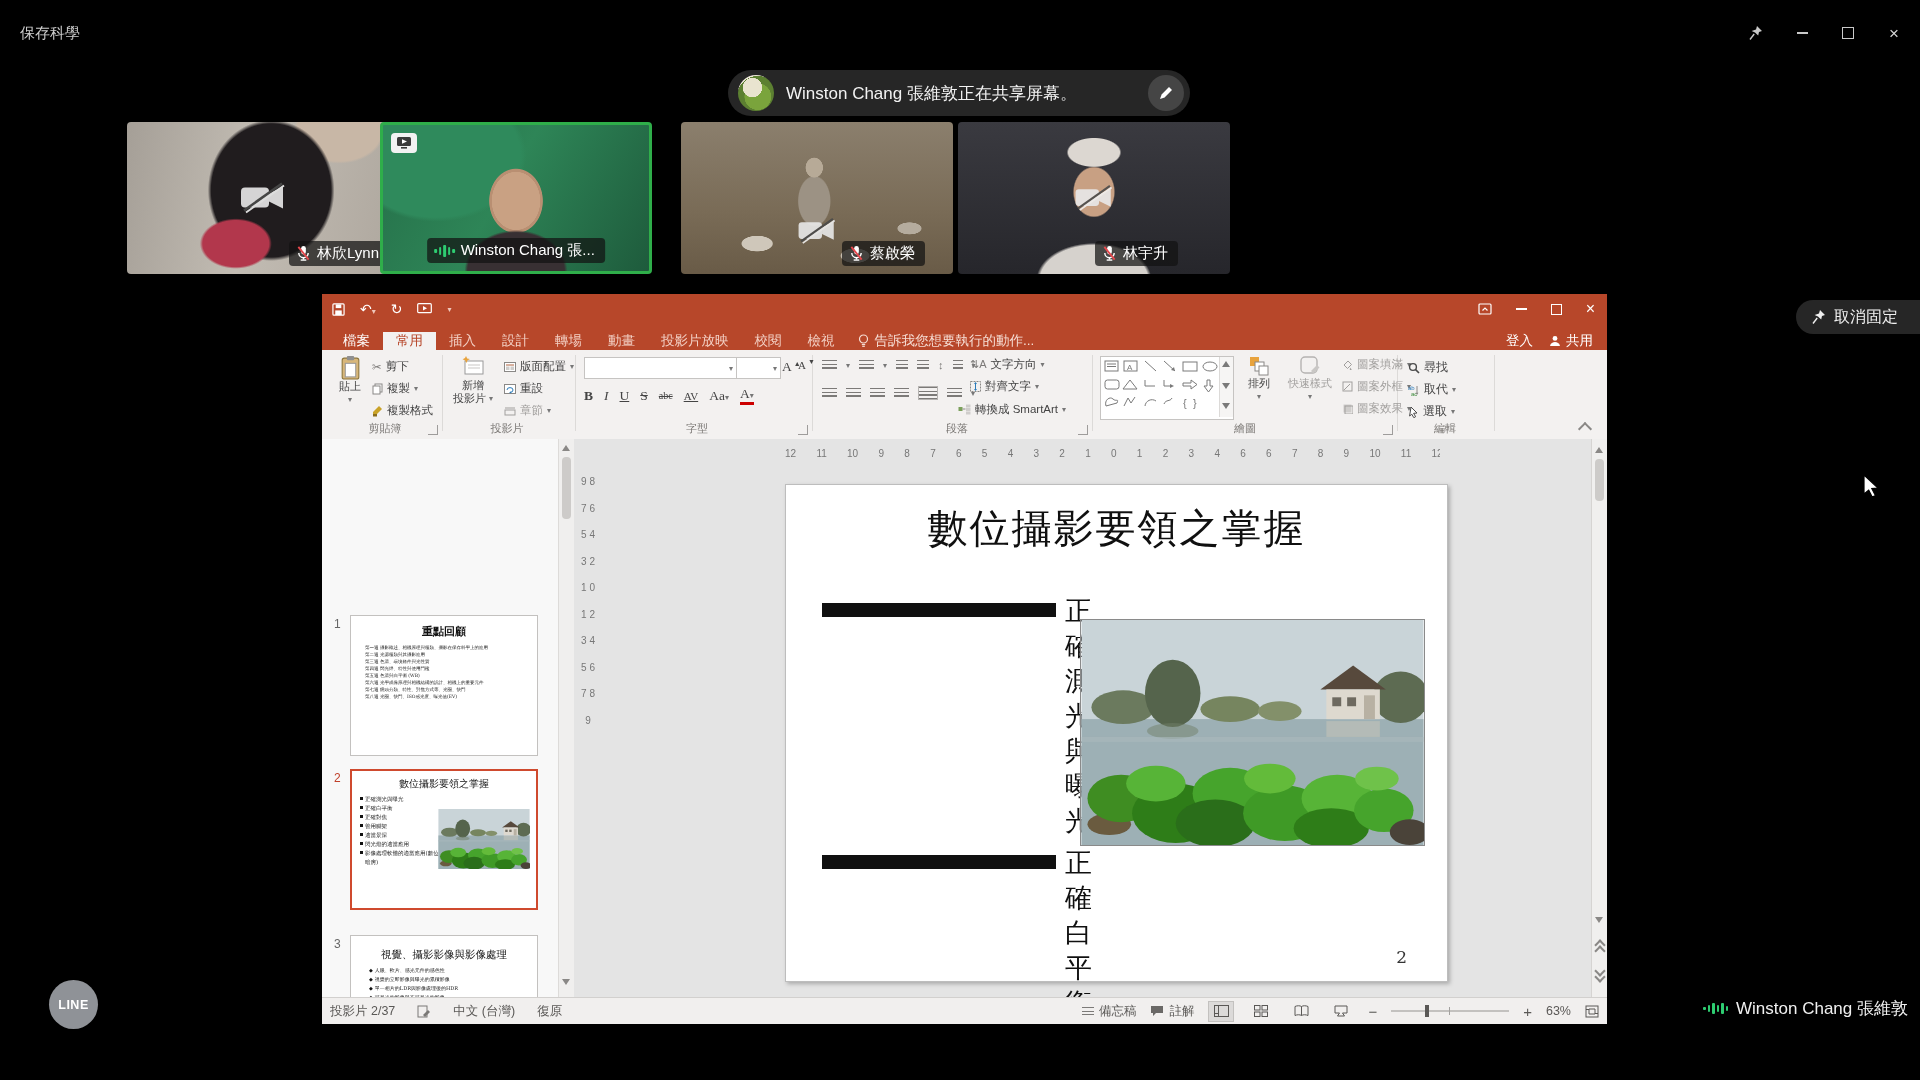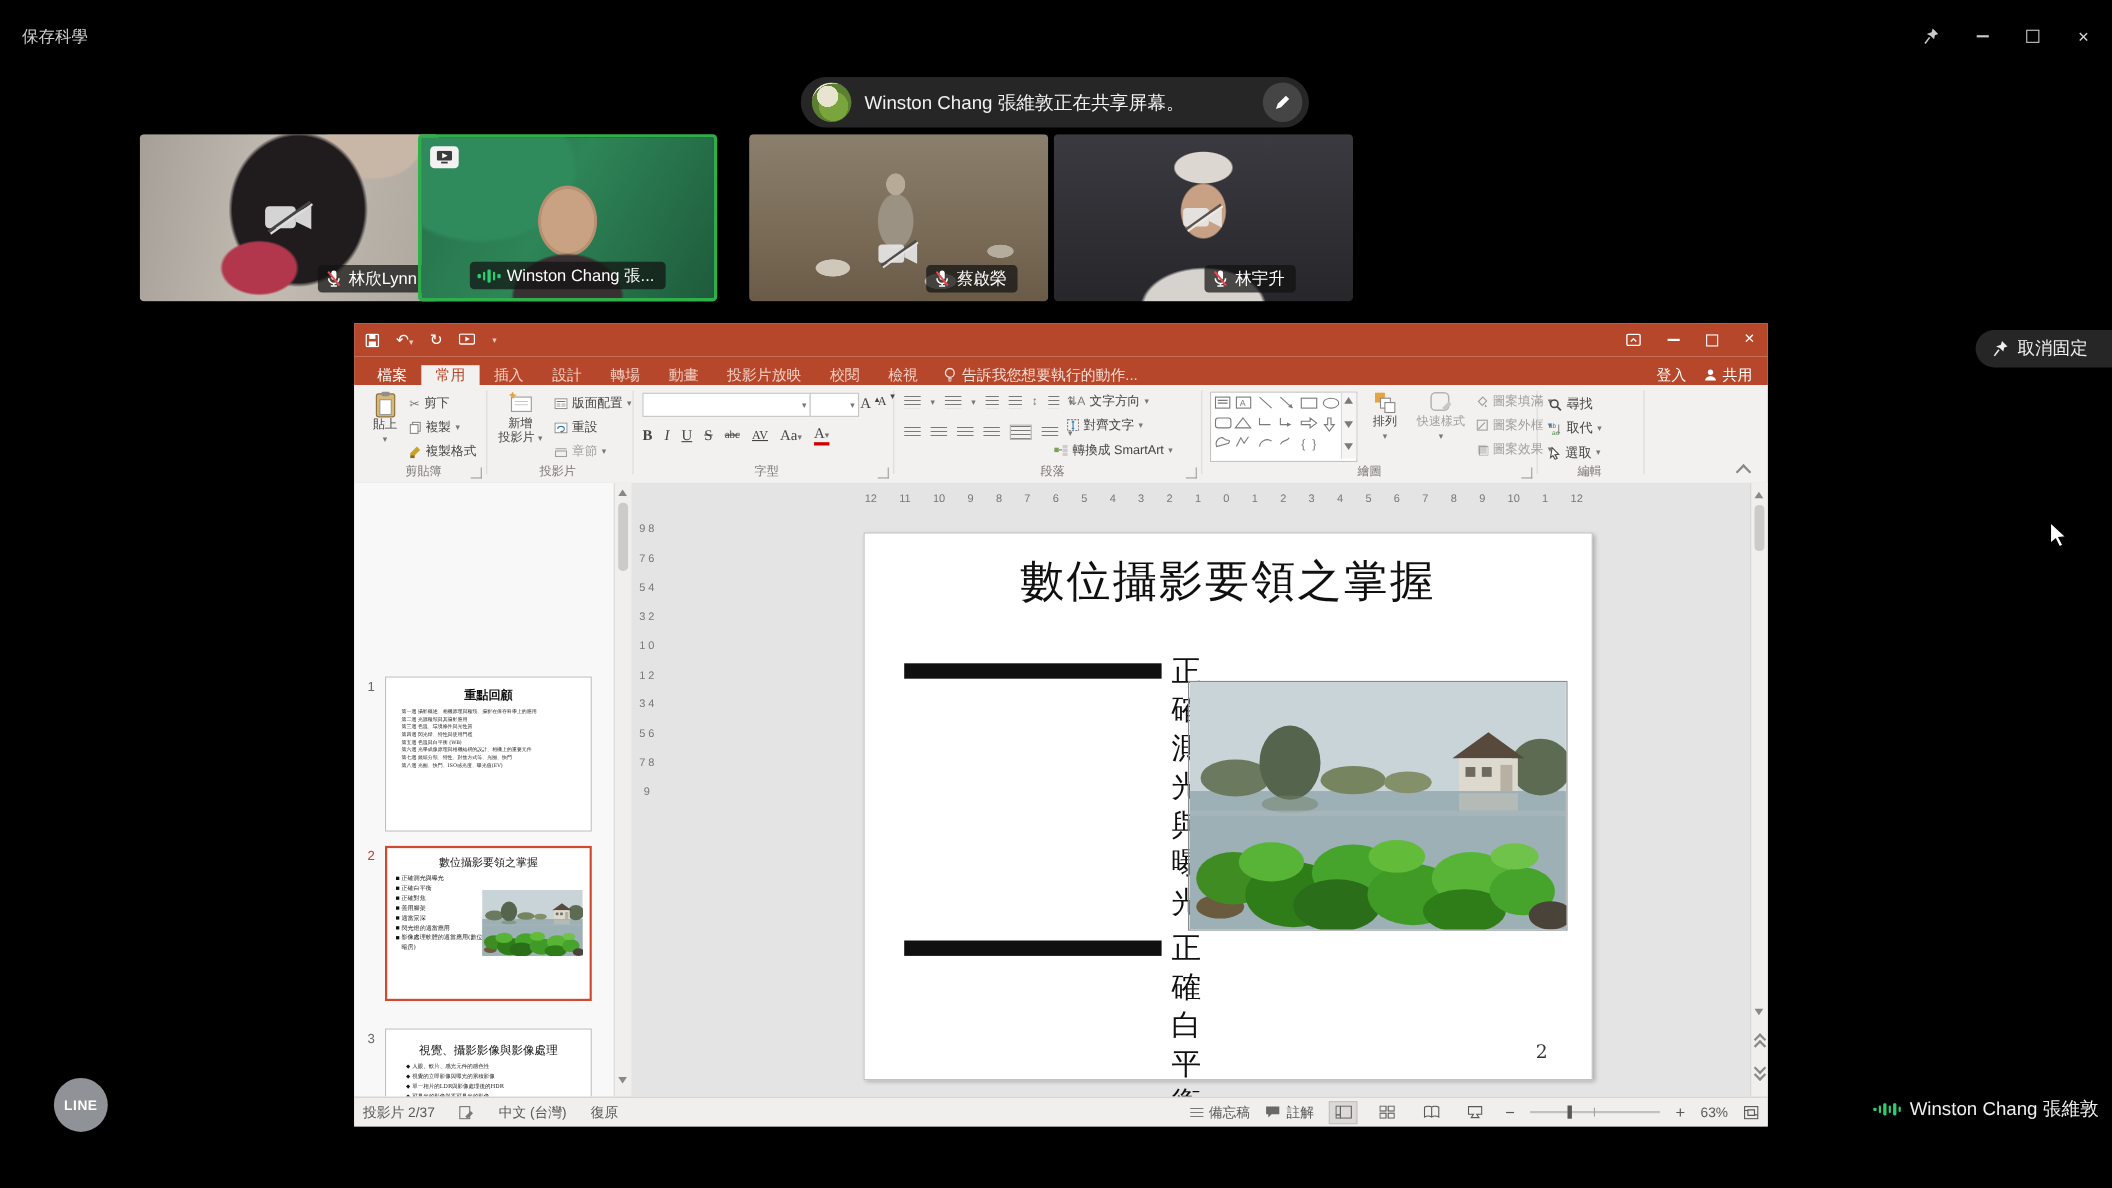--- a/index.html
+++ b/index.html
@@ -694,21 +694,21 @@
 
       </div>
 
       <div class="vscroll" style="left:236px">
         <span class="arr up" style="top:6px"></span>
         <span class="sthumb" style="top:18px;height:62px"></span>
         <span class="arr dn" style="top:540px"></span>
       </div>
 
       <div class="editarea" style="left:252px">
-        <div class="hruler">12 11 10 9 8 7 6 5 4 3 2 1 0 1 2 3 4 5 6 7 8 9 10 1 12</div>
+        <div class="hruler">12 11 10 9 8 7 6 5 4 3 2 1 0 1 2 3 4 6 6 7 8 9 10 11 12</div>
         <div class="vruler">9 8 7 6 5 4 3 2 1 0 1 2 3 4 5 6 7 8 9</div>
 
         <div class="slidecanvas">
           <div class="stitle">數位攝影要領之掌握</div>
           <div class="sbullets">
             <div class="li">
                 <span class="sq"></span>
                 <span>正確測光與曝光</span>
               </div>
             <div class="li">

